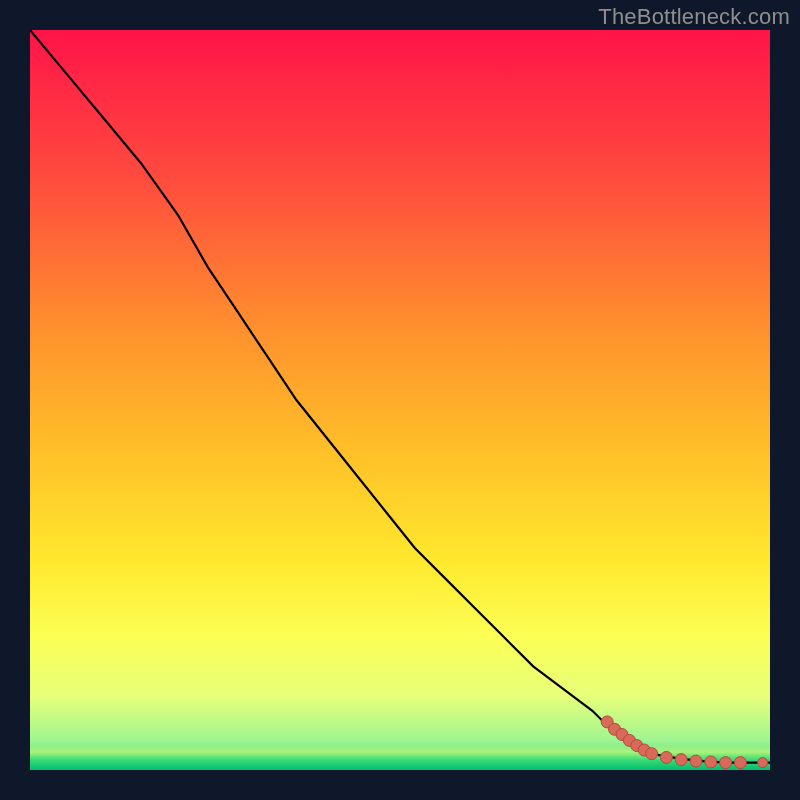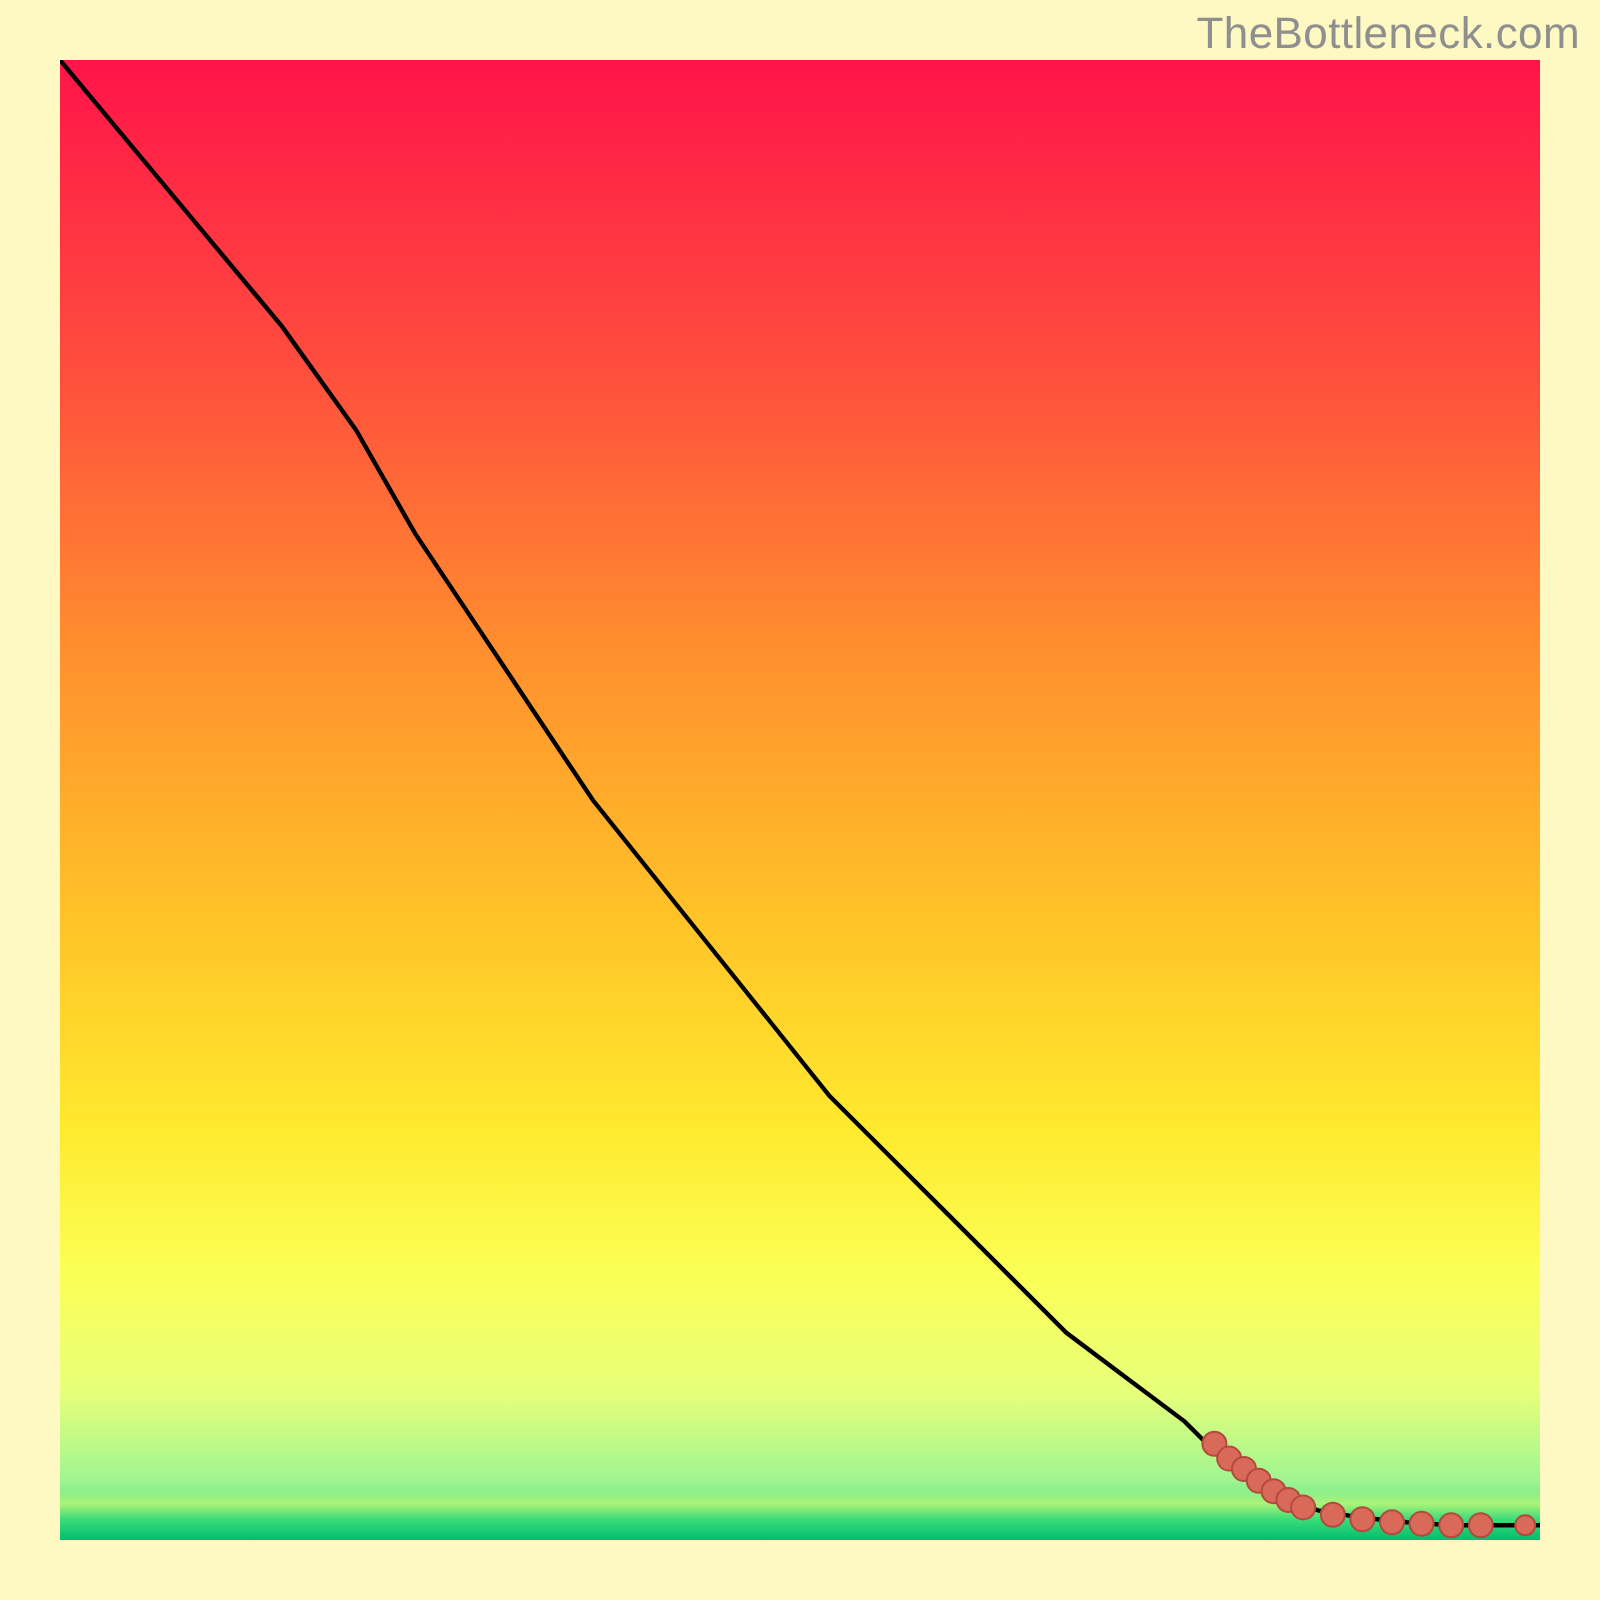--- a/index.html
+++ b/index.html
@@ -8,21 +8,21 @@
     width: 800px;
     height: 800px;
     background: #000;
     overflow: hidden;
     font-family: Arial, Helvetica, sans-serif;
   }
   .frame {
     position: relative;
     width: 800px;
     height: 800px;
-    background: #fef9c3;
+    background: #0f172a;
   }
   .plot {
     position: absolute;
     left: 30px;
     top: 30px;
     width: 740px;
     height: 740px;
     overflow: hidden;
   }
   .grad {

